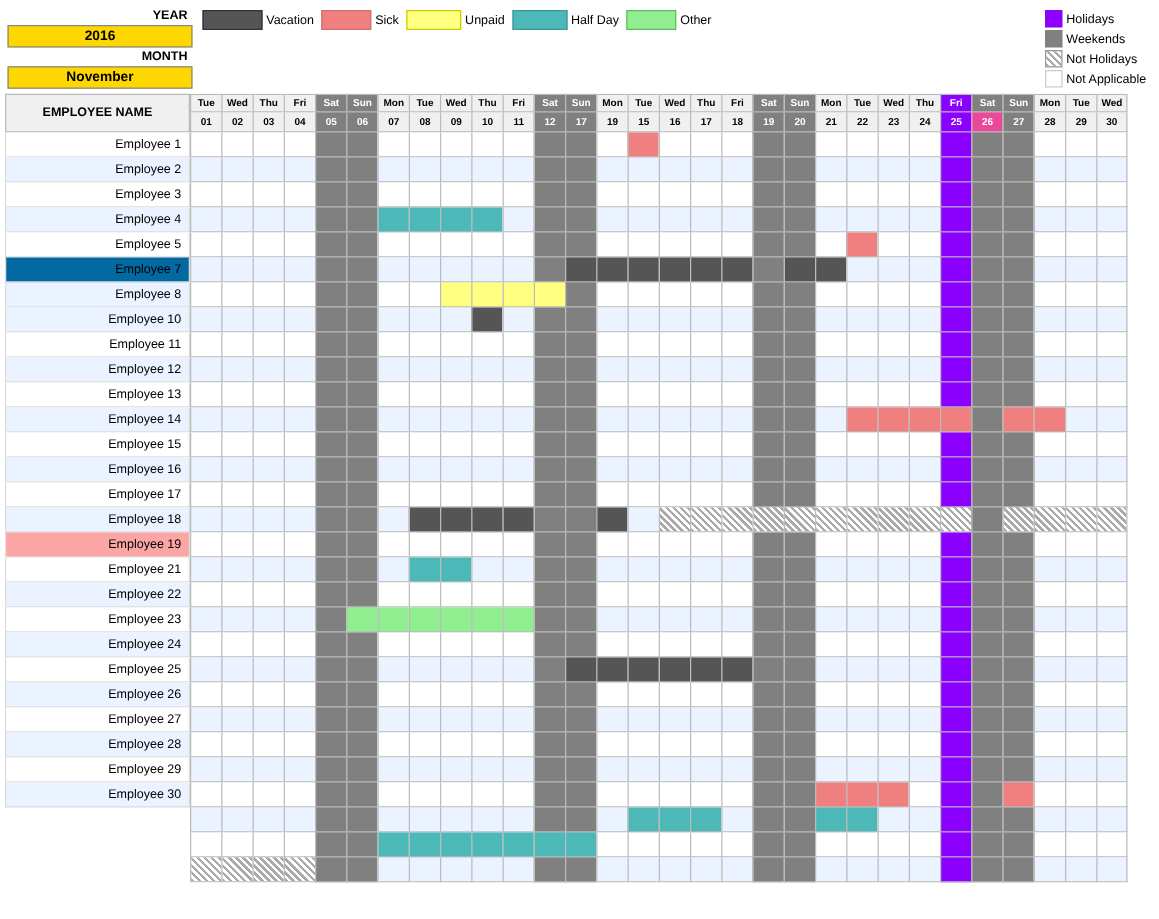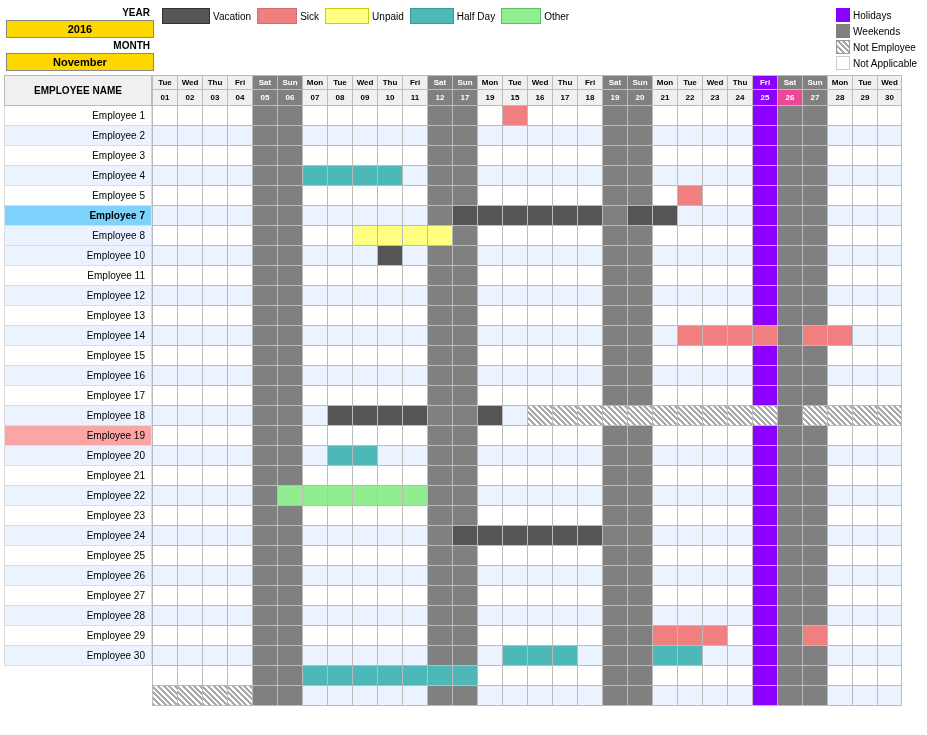--- a/index.html
+++ b/index.html
@@ -50,52 +50,51 @@
       <div style="display:flex; align-items:center; gap:3px;">
         <div style="width:14px;height:14px;background:#8B00FF;"></div>
         <span>Holidays</span>
       </div>
       <div style="display:flex; align-items:center; gap:3px;">
         <div style="width:14px;height:14px;background:#808080;"></div>
         <span>Weekends</span>
       </div>
       <div style="display:flex; align-items:center; gap:3px;">
         <div style="width:14px;height:14px;background:repeating-linear-gradient(45deg,#aaa 0px,#aaa 2px,#fff 2px,#fff 4px);border:1px solid #999;"></div>
-        <span>Not Employee</span>
+        <span>Not Holidays</span>
       </div>
       <div style="display:flex; align-items:center; gap:3px;">
         <div style="width:14px;height:14px;background:#fff;border:1px solid #ccc;"></div>
         <span>Not Applicable</span>
       </div>
     </div>
   </div>
 
   <div style="display:flex; margin-top:3px;">
 
     <div style="width:148px; flex-shrink:0;">
       <div style="height:31px; font-weight:bold; font-size:10px; display:flex; align-items:center; justify-content:center; border:1px solid #bbb; background:#f0f0f0;">EMPLOYEE NAME</div>
       <div id="name-rows">
           <div style="height: 20px; display: flex; align-items: center; justify-content: flex-end; padding-right: 6px; font-size: 10px; border-right: 1px solid rgb(221, 221, 221); border-bottom: 1px solid rgb(221, 221, 221); border-left: 1px solid rgb(221, 221, 221); border-image: initial; border-top: none; background: rgb(255, 255, 255);">Employee 1</div>
           <div style="height: 20px; display: flex; align-items: center; justify-content: flex-end; padding-right: 6px; font-size: 10px; border-right: 1px solid rgb(221, 221, 221); border-bottom: 1px solid rgb(221, 221, 221); border-left: 1px solid rgb(221, 221, 221); border-image: initial; border-top: none; background: rgb(234, 243, 255);">Employee 2</div>
           <div style="height: 20px; display: flex; align-items: center; justify-content: flex-end; padding-right: 6px; font-size: 10px; border-right: 1px solid rgb(221, 221, 221); border-bottom: 1px solid rgb(221, 221, 221); border-left: 1px solid rgb(221, 221, 221); border-image: initial; border-top: none; background: rgb(255, 255, 255);">Employee 3</div>
           <div style="height: 20px; display: flex; align-items: center; justify-content: flex-end; padding-right: 6px; font-size: 10px; border-right: 1px solid rgb(221, 221, 221); border-bottom: 1px solid rgb(221, 221, 221); border-left: 1px solid rgb(221, 221, 221); border-image: initial; border-top: none; background: rgb(234, 243, 255);">Employee 4</div>
           <div style="height: 20px; display: flex; align-items: center; justify-content: flex-end; padding-right: 6px; font-size: 10px; border-right: 1px solid rgb(221, 221, 221); border-bottom: 1px solid rgb(221, 221, 221); border-left: 1px solid rgb(221, 221, 221); border-image: initial; border-top: none; background: rgb(255, 255, 255);">Employee 5</div>
-          <div style="height: 20px; display: flex; align-items: center; justify-content: flex-end; padding-right: 6px; font-size: 10px; border-right: 1px solid rgb(221, 221, 221); border-bottom: 1px solid rgb(221, 221, 221); border-left: 1px solid rgb(221, 221, 221); border-image: initial; border-top: none; background: #7dd3fc; font-weight: bold;">Employee 7</div>
+          <div style="height: 20px; display: flex; align-items: center; justify-content: flex-end; padding-right: 6px; font-size: 10px; border-right: 1px solid rgb(221, 221, 221); border-bottom: 1px solid rgb(221, 221, 221); border-left: 1px solid rgb(221, 221, 221); border-image: initial; border-top: none; background: #0369a1;">Employee 7</div>
           <div style="height: 20px; display: flex; align-items: center; justify-content: flex-end; padding-right: 6px; font-size: 10px; border-right: 1px solid rgb(221, 221, 221); border-bottom: 1px solid rgb(221, 221, 221); border-left: 1px solid rgb(221, 221, 221); border-image: initial; border-top: none; background: rgb(234, 243, 255);">Employee 8</div>
           <div style="height: 20px; display: flex; align-items: center; justify-content: flex-end; padding-right: 6px; font-size: 10px; border-right: 1px solid rgb(221, 221, 221); border-bottom: 1px solid rgb(221, 221, 221); border-left: 1px solid rgb(221, 221, 221); border-image: initial; border-top: none; background: rgb(234, 243, 255);">Employee 10</div>
           <div style="height: 20px; display: flex; align-items: center; justify-content: flex-end; padding-right: 6px; font-size: 10px; border-right: 1px solid rgb(221, 221, 221); border-bottom: 1px solid rgb(221, 221, 221); border-left: 1px solid rgb(221, 221, 221); border-image: initial; border-top: none; background: rgb(255, 255, 255);">Employee 11</div>
           <div style="height: 20px; display: flex; align-items: center; justify-content: flex-end; padding-right: 6px; font-size: 10px; border-right: 1px solid rgb(221, 221, 221); border-bottom: 1px solid rgb(221, 221, 221); border-left: 1px solid rgb(221, 221, 221); border-image: initial; border-top: none; background: rgb(234, 243, 255);">Employee 12</div>
           <div style="height: 20px; display: flex; align-items: center; justify-content: flex-end; padding-right: 6px; font-size: 10px; border-right: 1px solid rgb(221, 221, 221); border-bottom: 1px solid rgb(221, 221, 221); border-left: 1px solid rgb(221, 221, 221); border-image: initial; border-top: none; background: rgb(255, 255, 255);">Employee 13</div>
           <div style="height: 20px; display: flex; align-items: center; justify-content: flex-end; padding-right: 6px; font-size: 10px; border-right: 1px solid rgb(221, 221, 221); border-bottom: 1px solid rgb(221, 221, 221); border-left: 1px solid rgb(221, 221, 221); border-image: initial; border-top: none; background: rgb(234, 243, 255);">Employee 14</div>
           <div style="height: 20px; display: flex; align-items: center; justify-content: flex-end; padding-right: 6px; font-size: 10px; border-right: 1px solid rgb(221, 221, 221); border-bottom: 1px solid rgb(221, 221, 221); border-left: 1px solid rgb(221, 221, 221); border-image: initial; border-top: none; background: rgb(255, 255, 255);">Employee 15</div>
           <div style="height: 20px; display: flex; align-items: center; justify-content: flex-end; padding-right: 6px; font-size: 10px; border-right: 1px solid rgb(221, 221, 221); border-bottom: 1px solid rgb(221, 221, 221); border-left: 1px solid rgb(221, 221, 221); border-image: initial; border-top: none; background: rgb(234, 243, 255);">Employee 16</div>
           <div style="height: 20px; display: flex; align-items: center; justify-content: flex-end; padding-right: 6px; font-size: 10px; border-right: 1px solid rgb(221, 221, 221); border-bottom: 1px solid rgb(221, 221, 221); border-left: 1px solid rgb(221, 221, 221); border-image: initial; border-top: none; background: rgb(255, 255, 255);">Employee 17</div>
           <div style="height: 20px; display: flex; align-items: center; justify-content: flex-end; padding-right: 6px; font-size: 10px; border-right: 1px solid rgb(221, 221, 221); border-bottom: 1px solid rgb(221, 221, 221); border-left: 1px solid rgb(221, 221, 221); border-image: initial; border-top: none; background: rgb(234, 243, 255);">Employee 18</div>
           <div style="height: 20px; display: flex; align-items: center; justify-content: flex-end; padding-right: 6px; font-size: 10px; border-right: 1px solid rgb(221, 221, 221); border-bottom: 1px solid rgb(221, 221, 221); border-left: 1px solid rgb(221, 221, 221); border-image: initial; border-top: none; background: #fca5a5;">Employee 19</div>
-          <div style="height: 20px; display: flex; align-items: center; justify-content: flex-end; padding-right: 6px; font-size: 10px; border-right: 1px solid rgb(221, 221, 221); border-bottom: 1px solid rgb(221, 221, 221); border-left: 1px solid rgb(221, 221, 221); border-image: initial; border-top: none; background: rgb(234, 243, 255);">Employee 20</div>
           <div style="height: 20px; display: flex; align-items: center; justify-content: flex-end; padding-right: 6px; font-size: 10px; border-right: 1px solid rgb(221, 221, 221); border-bottom: 1px solid rgb(221, 221, 221); border-left: 1px solid rgb(221, 221, 221); border-image: initial; border-top: none; background: rgb(255, 255, 255);">Employee 21</div>
           <div style="height: 20px; display: flex; align-items: center; justify-content: flex-end; padding-right: 6px; font-size: 10px; border-right: 1px solid rgb(221, 221, 221); border-bottom: 1px solid rgb(221, 221, 221); border-left: 1px solid rgb(221, 221, 221); border-image: initial; border-top: none; background: rgb(234, 243, 255);">Employee 22</div>
           <div style="height: 20px; display: flex; align-items: center; justify-content: flex-end; padding-right: 6px; font-size: 10px; border-right: 1px solid rgb(221, 221, 221); border-bottom: 1px solid rgb(221, 221, 221); border-left: 1px solid rgb(221, 221, 221); border-image: initial; border-top: none; background: rgb(255, 255, 255);">Employee 23</div>
           <div style="height: 20px; display: flex; align-items: center; justify-content: flex-end; padding-right: 6px; font-size: 10px; border-right: 1px solid rgb(221, 221, 221); border-bottom: 1px solid rgb(221, 221, 221); border-left: 1px solid rgb(221, 221, 221); border-image: initial; border-top: none; background: rgb(234, 243, 255);">Employee 24</div>
           <div style="height: 20px; display: flex; align-items: center; justify-content: flex-end; padding-right: 6px; font-size: 10px; border-right: 1px solid rgb(221, 221, 221); border-bottom: 1px solid rgb(221, 221, 221); border-left: 1px solid rgb(221, 221, 221); border-image: initial; border-top: none; background: rgb(255, 255, 255);">Employee 25</div>
           <div style="height: 20px; display: flex; align-items: center; justify-content: flex-end; padding-right: 6px; font-size: 10px; border-right: 1px solid rgb(221, 221, 221); border-bottom: 1px solid rgb(221, 221, 221); border-left: 1px solid rgb(221, 221, 221); border-image: initial; border-top: none; background: rgb(234, 243, 255);">Employee 26</div>
           <div style="height: 20px; display: flex; align-items: center; justify-content: flex-end; padding-right: 6px; font-size: 10px; border-right: 1px solid rgb(221, 221, 221); border-bottom: 1px solid rgb(221, 221, 221); border-left: 1px solid rgb(221, 221, 221); border-image: initial; border-top: none; background: rgb(255, 255, 255);">Employee 27</div>
           <div style="height: 20px; display: flex; align-items: center; justify-content: flex-end; padding-right: 6px; font-size: 10px; border-right: 1px solid rgb(221, 221, 221); border-bottom: 1px solid rgb(221, 221, 221); border-left: 1px solid rgb(221, 221, 221); border-image: initial; border-top: none; background: rgb(234, 243, 255);">Employee 28</div>
           <div style="height: 20px; display: flex; align-items: center; justify-content: flex-end; padding-right: 6px; font-size: 10px; border-right: 1px solid rgb(221, 221, 221); border-bottom: 1px solid rgb(221, 221, 221); border-left: 1px solid rgb(221, 221, 221); border-image: initial; border-top: none; background: rgb(255, 255, 255);">Employee 29</div>
           <div style="height: 20px; display: flex; align-items: center; justify-content: flex-end; padding-right: 6px; font-size: 10px; border-right: 1px solid rgb(221, 221, 221); border-bottom: 1px solid rgb(221, 221, 221); border-left: 1px solid rgb(221, 221, 221); border-image: initial; border-top: none; background: rgb(234, 243, 255);">Employee 30</div>

